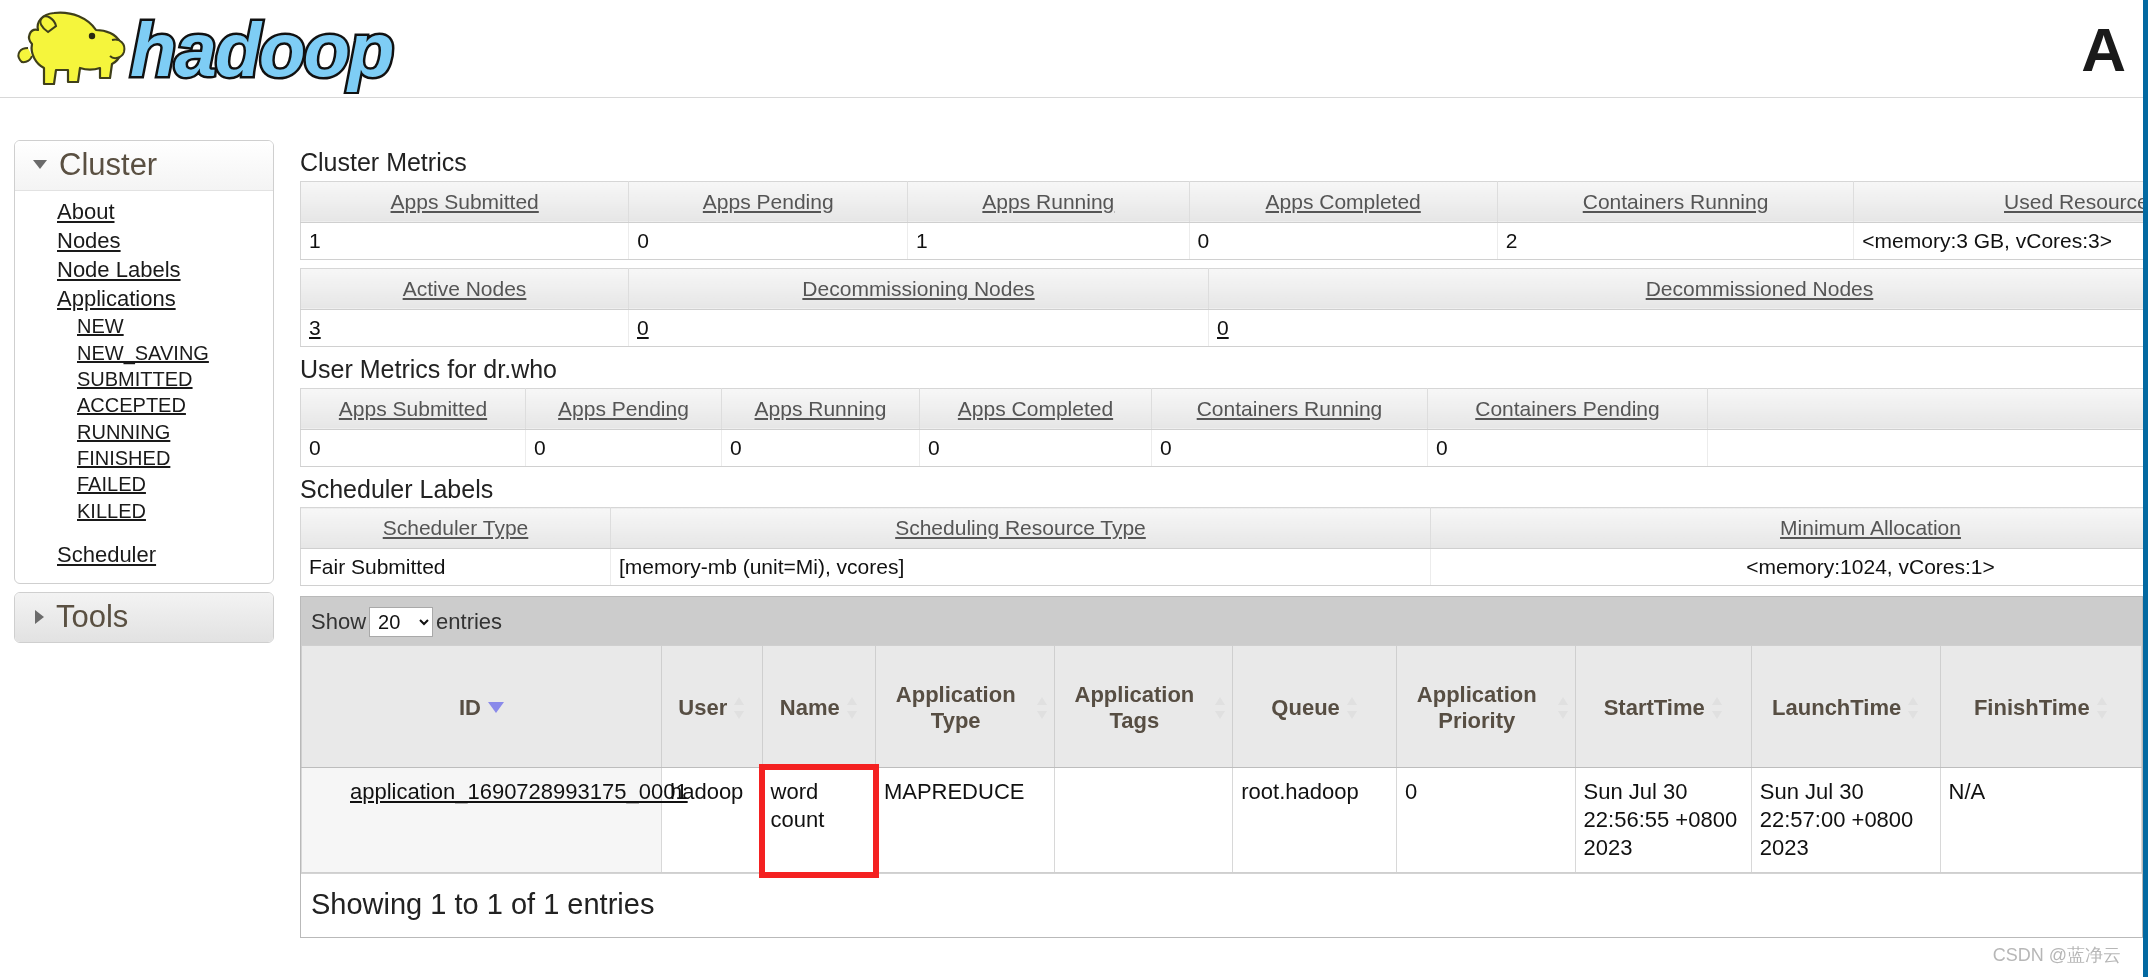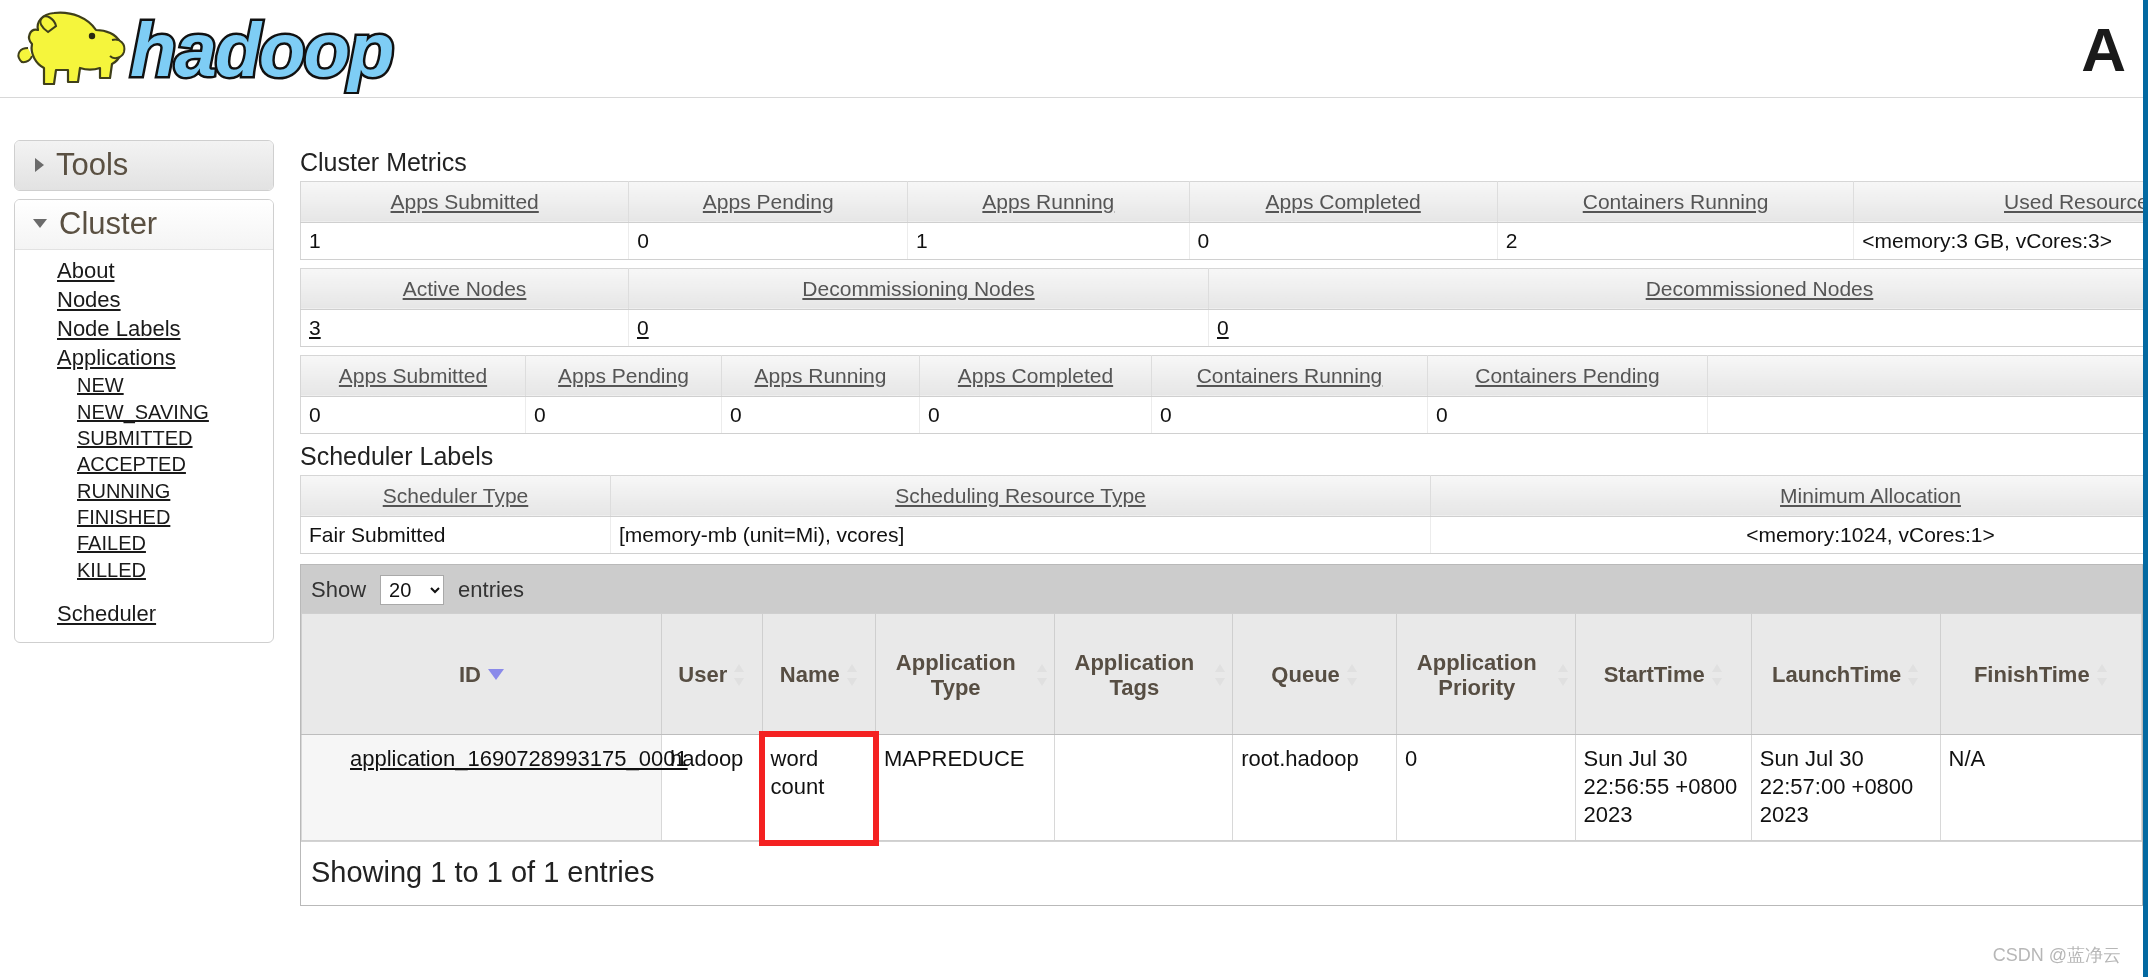--- a/index.html
+++ b/index.html
@@ -173,21 +173,21 @@
     border: 1px solid #b9b9b9;
     width: 1843px;
     box-sizing: border-box;
   }
   .dt-length {
     padding: 10px 8px 8px 10px;
     font-size: 22px;
     color: #333;
     display: flex;
     align-items: center;
-    gap: 14px;
+    gap: 3px;
   }
   .dt-select {
     font-family: "Liberation Sans", sans-serif;
     font-size: 20px;
     padding: 1px 4px;
     border: 1px solid #a9a9a9;
     background: #ffffff;
     color: #111;
     height: 30px;
   }
@@ -311,47 +311,47 @@
           <text x="118" y="72" font-family="Liberation Sans, sans-serif" font-size="76" font-weight="bold" font-style="italic" fill="#7ecdf5" stroke="#111111" stroke-width="5" paint-order="stroke" letter-spacing="-2">hadoop</text>
         </g>
       </svg>
     </div>
     <div class="page-title-big">A</div>
   </div>
 
   <div class="sidebar">
 
     <div class="panel">
-      <div class="panel-head collapsed">
-        <span class="tri-right"></span>
-        <span>Tools</span>
-      </div>
-    </div>
-
-    <div class="panel">
       <div class="panel-head">
         <span class="tri-down"></span>
         <span>Cluster</span>
       </div>
       <div class="panel-body">
         <a class="nav-link" href="#">About</a>
         <a class="nav-link" href="#">Nodes</a>
         <a class="nav-link" href="#">Node Labels</a>
         <a class="nav-link" href="#">Applications</a>
 
         <a class="nav-link indented" href="#">NEW</a>
         <a class="nav-link indented" href="#">NEW_SAVING</a>
         <a class="nav-link indented" href="#">SUBMITTED</a>
         <a class="nav-link indented" href="#">ACCEPTED</a>
         <a class="nav-link indented" href="#">RUNNING</a>
         <a class="nav-link indented" href="#">FINISHED</a>
         <a class="nav-link indented" href="#">FAILED</a>
         <a class="nav-link indented" href="#">KILLED</a>
 
         <a class="nav-link spaced" href="#">Scheduler</a>
+      </div>
+    </div>
+
+    <div class="panel">
+      <div class="panel-head collapsed">
+        <span class="tri-right"></span>
+        <span>Tools</span>
       </div>
     </div>
   </div>
 
   <div class="main">
 
     <div class="sec-block">
       <div class="sec-title">Cluster Metrics</div>
       <table class="metrics" style="width:2010px;">
         <colgroup>
@@ -403,20 +403,21 @@
           <tr>
             <td><a class="ulink" href="#">3</a></td>
             <td><a class="ulink" href="#">0</a></td>
             <td><a class="ulink" href="#">0</a></td>
           </tr>
         </tbody>
       </table>
     </div>
 
     <div class="sec-block">
+      <div class="sec-title">User Metrics for dr.who</div>
       <table class="metrics" style="width:2010px;">
         <colgroup>
           <col style="width:225px">
             <col style="width:196px">
             <col style="width:198px">
           <col style="width:232px">
             <col style="width:276px">
             <col style="width:280px">
             <col style="width:603px">
         </colgroup>

